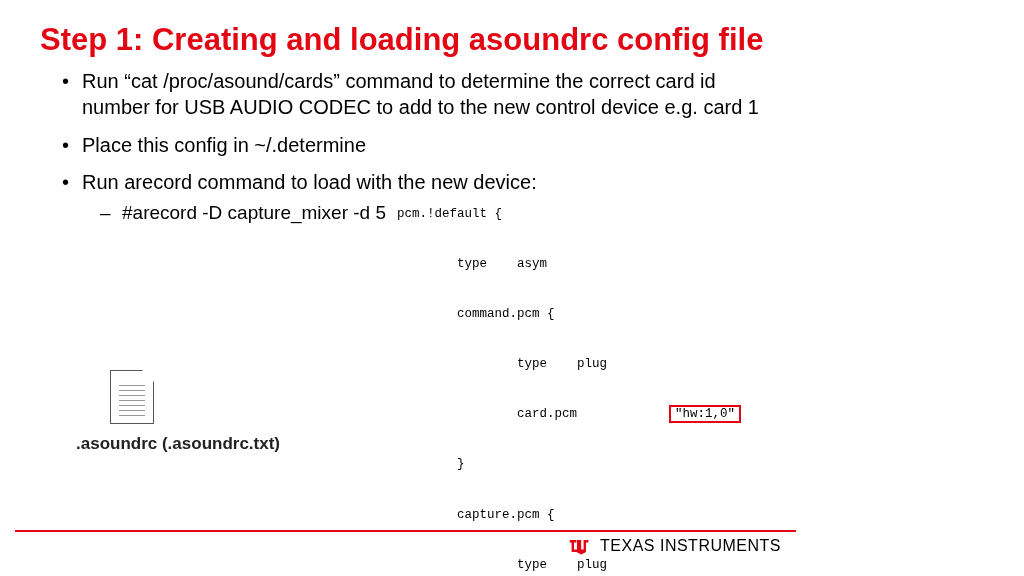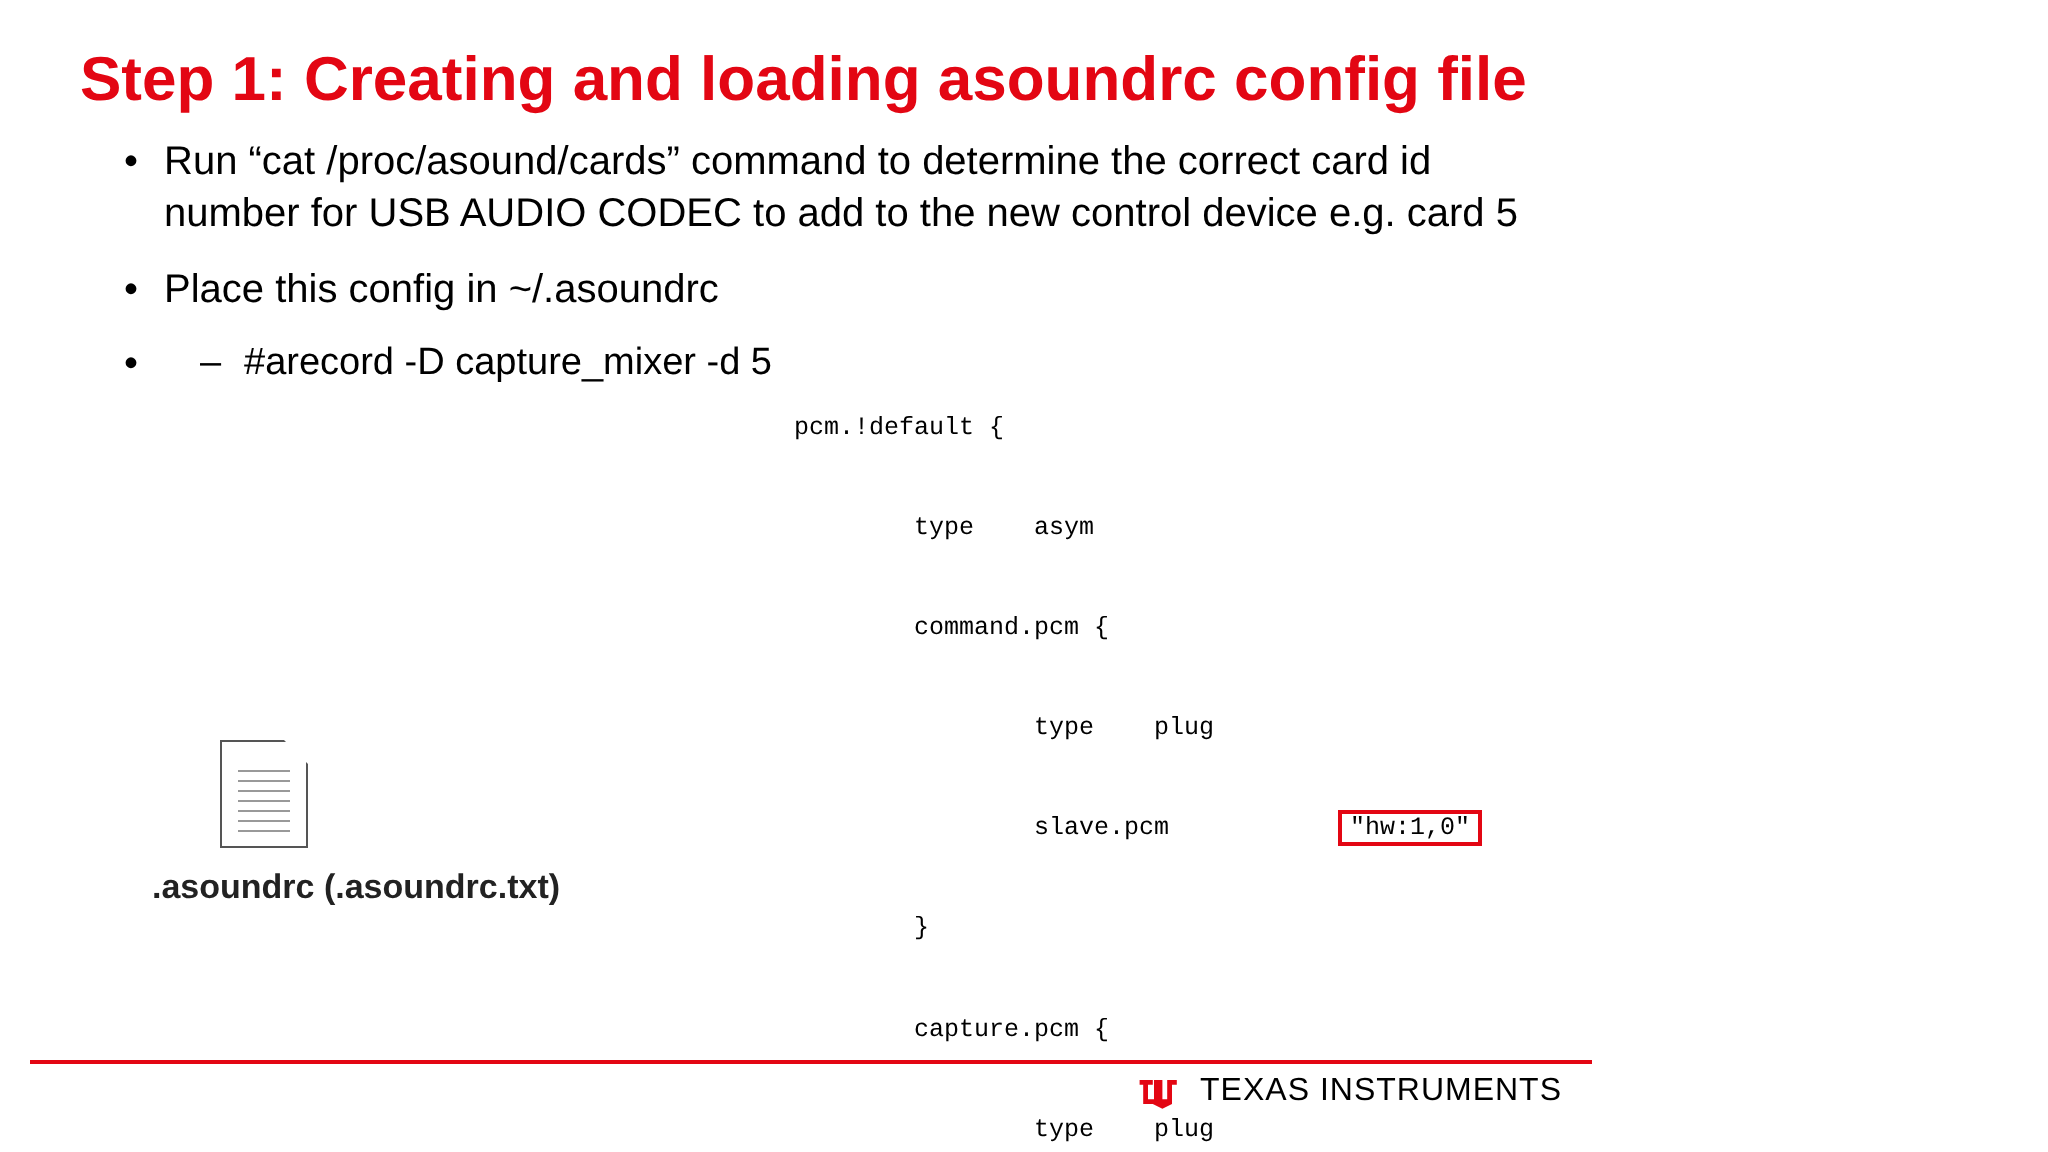--- a/index.html
+++ b/index.html
@@ -31,23 +31,24 @@
 </style>
 </head>
 <body>
 
 <div class="slide">
 
   <div class="title">Step 1: Creating and loading asoundrc config file</div>
 
   <div class="body">
     <ul>
-      <li class="l1">Run “cat /proc/asound/cards” command to determine the correct card id number for USB AUDIO CODEC to add to the new control device e.g. card  5</li>
-      <li class="l1">Place this config in ~/.asoundrc</li>
+      <li class="l1">Run “cat /proc/asound/cards” command to determine the correct card id number for USB AUDIO CODEC to add to the new control device e.g. card  1</li>
+      <li class="l1">Place this config in ~/.determine</li>
       <li class="l1 bul4-wrap">
+        <span>Run arecord command to load with the new device:</span>
         <ul>
           <li class="l2">#arecord -D capture_mixer -d 5</li>
         </ul>
       </li>
     </ul>
   </div>
 
   <div class="file-attach">
     <div class="file-icon">
       <div class="page">
@@ -62,21 +63,21 @@
       </div>
     </div>
     <div class="file-label">.asoundrc (.asoundrc.txt)</div>
   </div>
 
   <div class="code-box">
     <div class="row"><span class="txt">pcm.!default {</span></div>
     <div class="row"><span class="txt">        type    asym</span></div>
     <div class="row"><span class="txt">        command.pcm {</span></div>
     <div class="row"><span class="txt">                type    plug</span></div>
-    <div class="row"><span class="txt">                slave.pcm</span><span class="hl" style="left:272px;top:-1px">"hw:1,0"</span></div>
+    <div class="row"><span class="txt">                card.pcm</span><span class="hl" style="left:272px;top:-1px">"hw:1,0"</span></div>
     <div class="row"><span class="txt">        }</span></div>
     <div class="row"><span class="txt">        capture.pcm {</span></div>
     <div class="row"><span class="txt">                type    plug</span></div>
     
     
     
     
     
     
     

